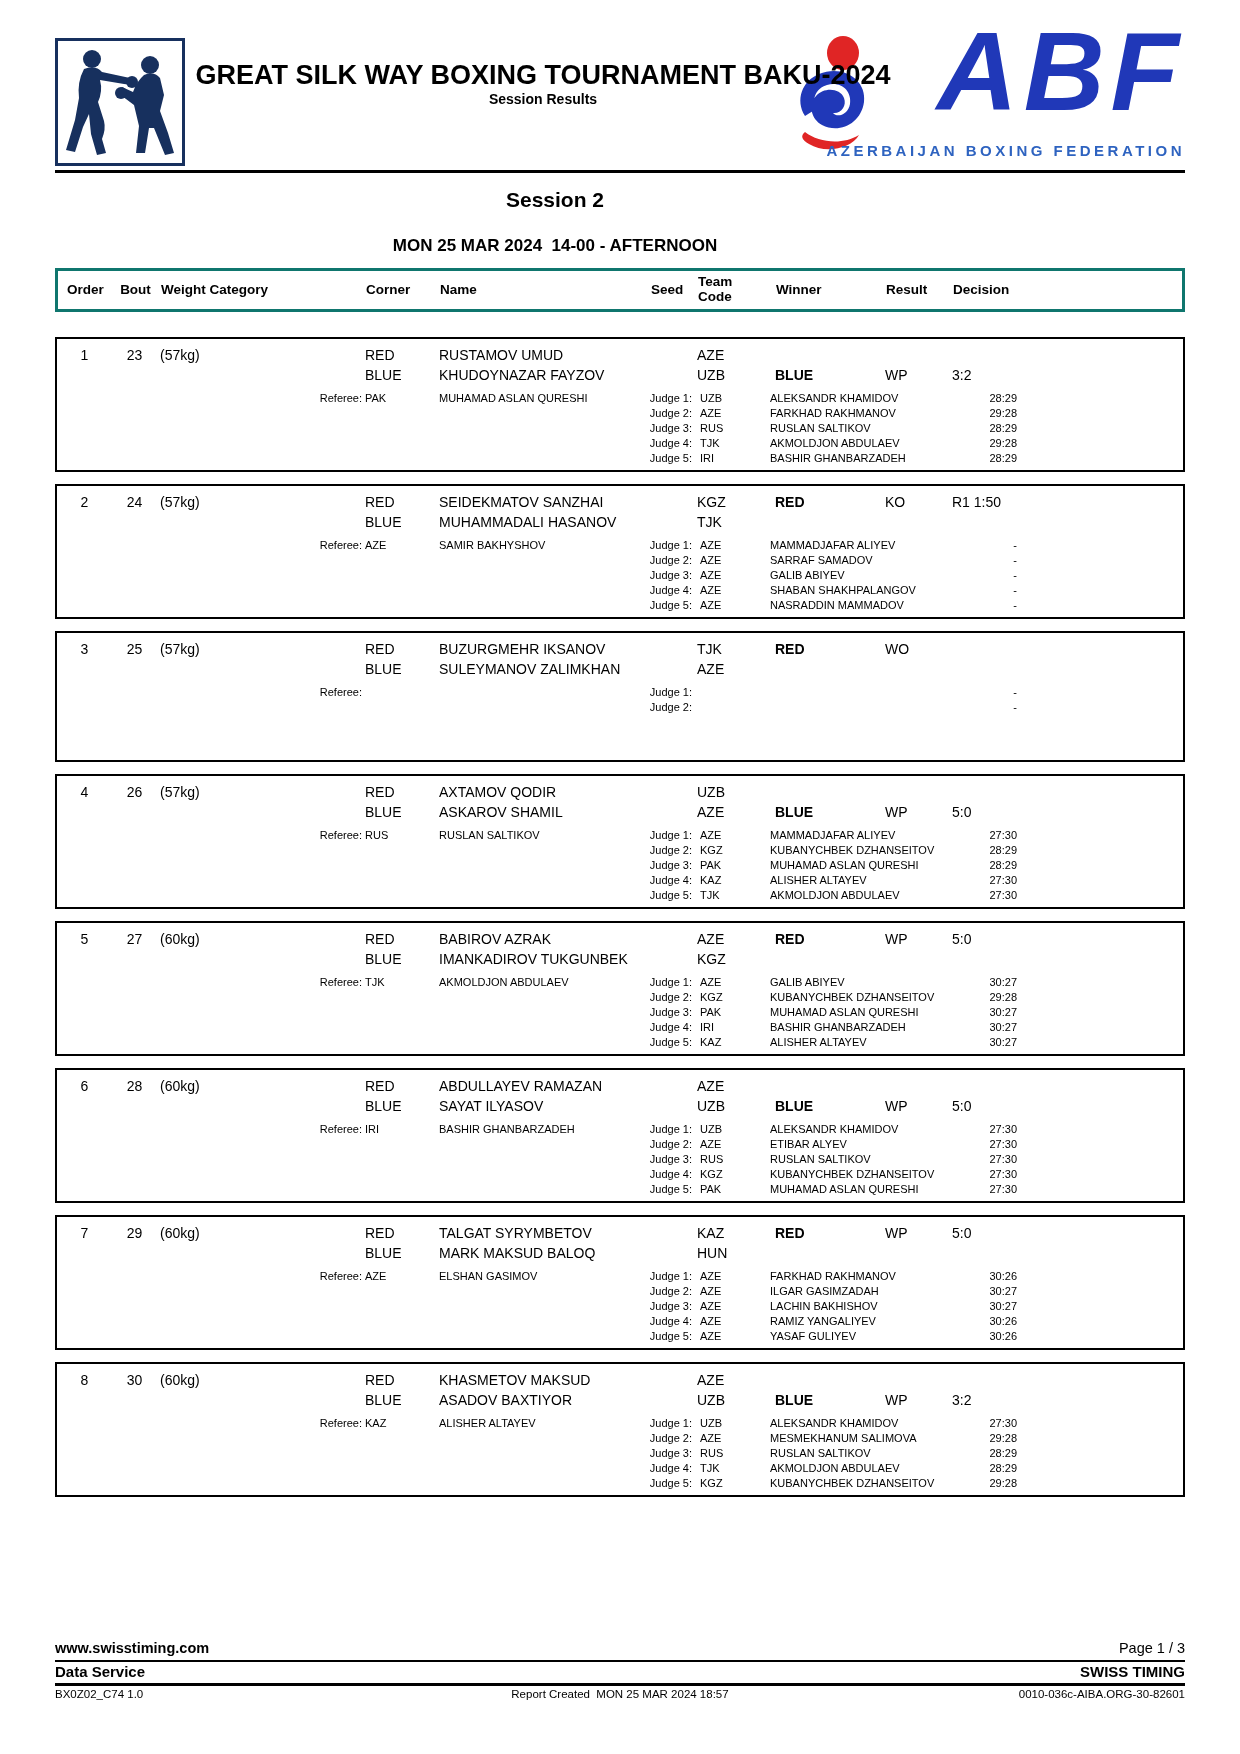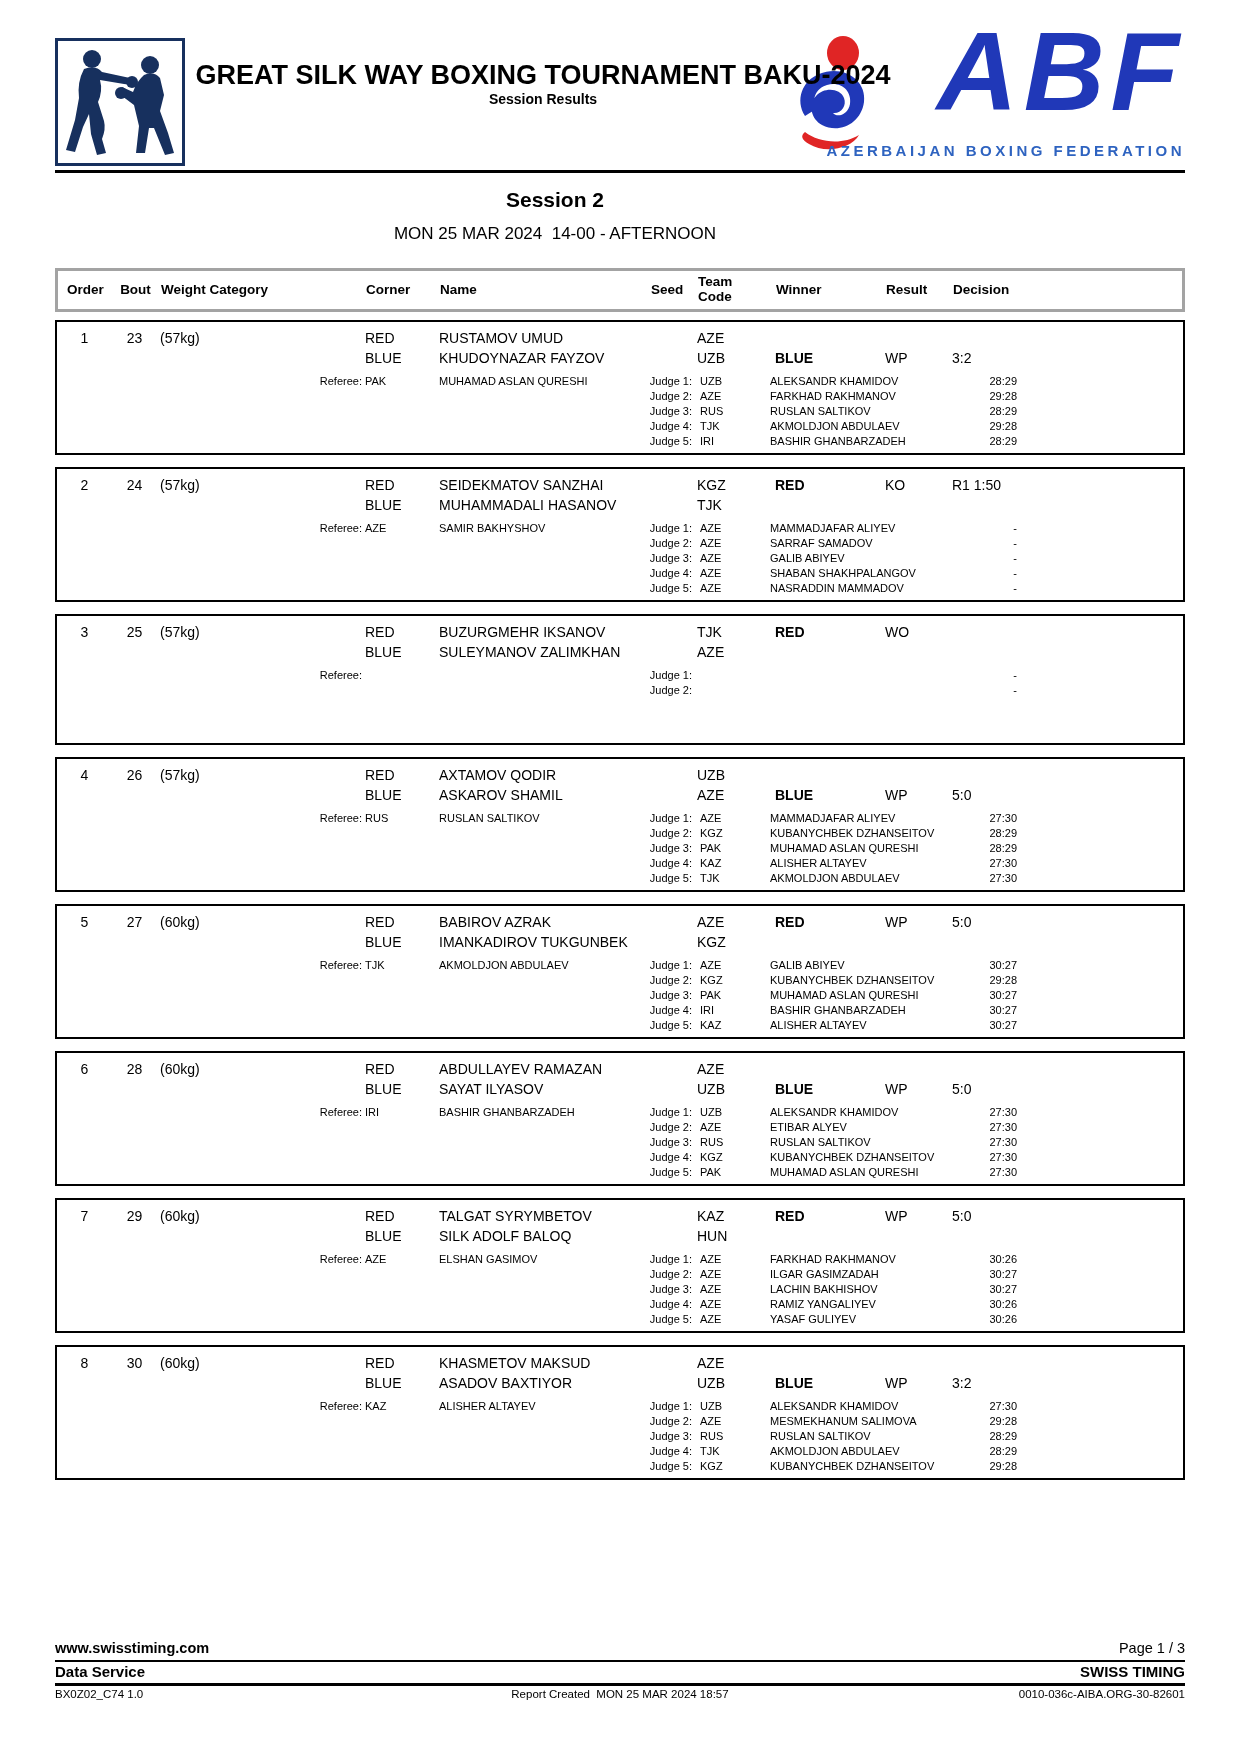--- a/index.html
+++ b/index.html
@@ -21,28 +21,28 @@
     position:absolute; right:0; top:-18px; font-size:112px; line-height:1;
     font-weight:bold; font-style:italic; color:#2038b8; letter-spacing:6px;
   }
   .abf-mark { position:absolute; left:0; top:2px; }
   .abf-federation {
     position:absolute; right:0; top:108px; white-space:pre; text-align:right;
     font-size:15px; font-weight:bold; color:#2e63c0; letter-spacing:3.5px;
   }
   .top-rule { position:absolute; left:55px; right:55px; top:170px; height:3px; background:#000; }
   .session-name { position:absolute; left:150px; top:188px; width:810px; text-align:center; font-size:21px; font-weight:bold; }
-  .date-line { position:absolute; left:150px; top:224px; width:810px; text-align:center; font-size:17px; font-weight:normal; white-space:pre; }
+  .date-line { position:absolute; left:150px; top:236px; width:810px; text-align:center; font-size:17px; font-weight:bold; white-space:pre; }
 
   
   .content { position:absolute; left:55px; top:268px; width:1130px; }
   .grid-row { display:grid; grid-template-columns:55px 45px 205px 77px 211px 47px 78px 110px 67px 1fr; }
   .thead {
-    border:3px solid #a3a3a3; height:44px; align-items:center;
-    font-size:13.5px; font-weight:bold; margin-bottom:8px;
+    border:3px solid #0f766e; height:44px; align-items:center;
+    font-size:13.5px; font-weight:bold; margin-bottom:25px;
   }
   .thead .c { line-height:1.1; }
   .c { overflow:visible; white-space:nowrap; }
   .c.center { text-align:center; }
   .c.padl { padding-left:3px; }
   .bout-box {
     border:2.5px solid #000; min-height:131px; margin-bottom:12px;
     padding:6px 0 4px 0; background:#fff;
   }
   .corner-row { font-size:14px; line-height:20px; }
@@ -571,21 +571,21 @@
       <div class="c">KAZ</div>
       <div class="c winner">RED</div>
       <div class="c">WP</div>
       <div class="c">5:0</div>
     </div>
     <div class="grid-row corner-row">
       <div class="c"></div>
       <div class="c"></div>
       <div class="c"></div>
       <div class="c padl">BLUE</div>
-      <div class="c">SILK ADOLF BALOQ</div>
+      <div class="c">MARK MAKSUD BALOQ</div>
       <div class="c"></div>
       <div class="c">HUN</div>
       <div class="c winner"></div>
       <div class="c"></div>
       <div class="c"></div>
     </div>
     <div class="officials">
   <div class="off-row">
     <div class="oc right">Referee:</div>
     <div class="oc padl">AZE</div>

